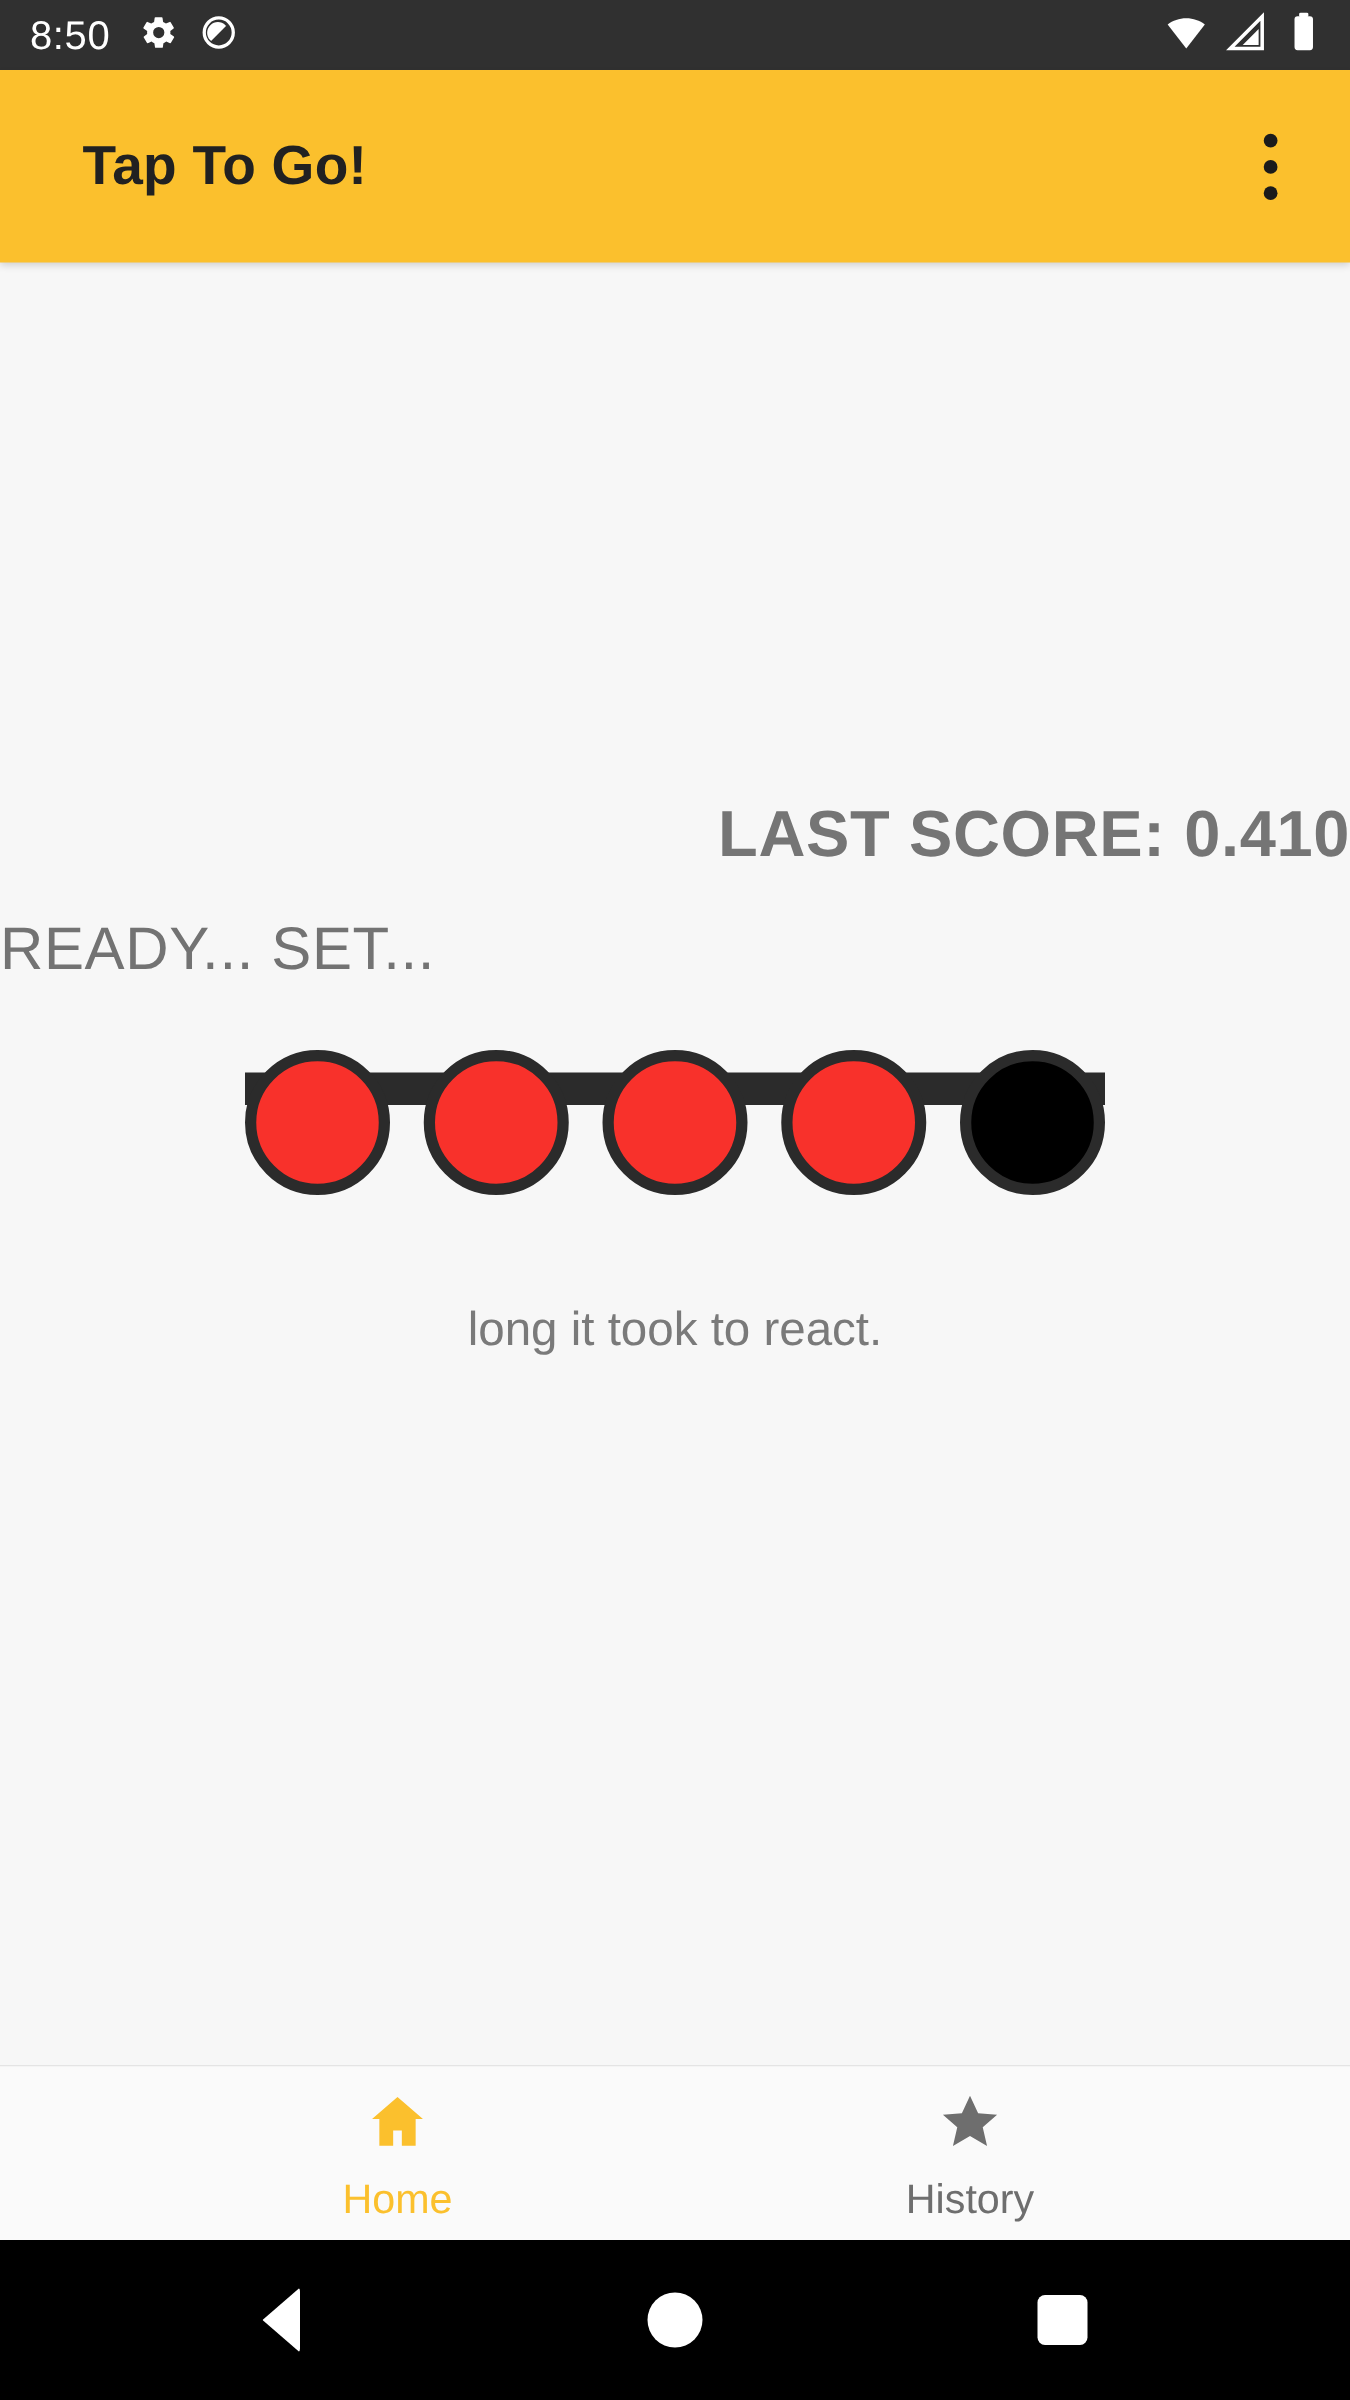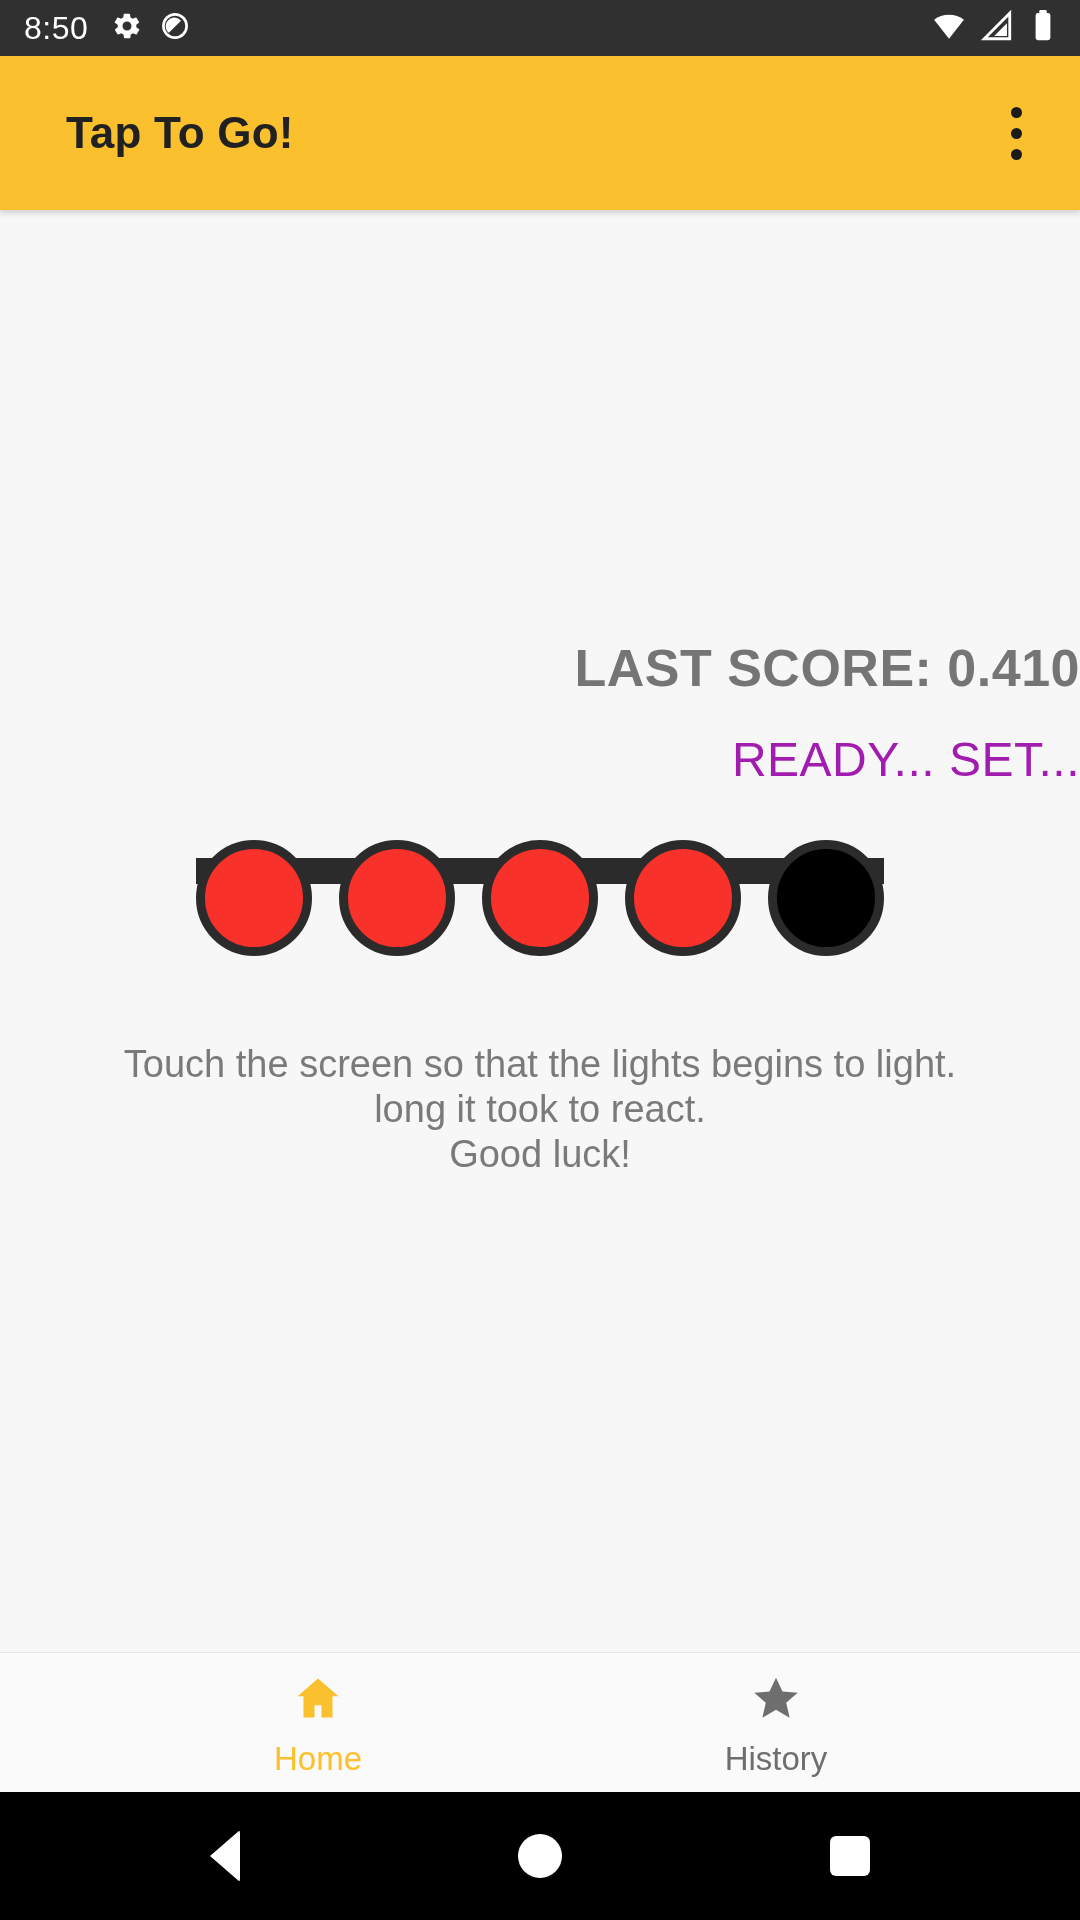--- a/index.html
+++ b/index.html
@@ -54,21 +54,21 @@
     position:absolute; top:210px; left:0; width:1080px; height:1442px;
     background:#F7F7F7;
   }
   .last-score {
     position:absolute; top:428px; left:0; width:1080px;
     text-align:right; font-size:52px; font-weight:bold; color:#757575;
     letter-spacing:0.5px;
   }
   .state-text {
     position:absolute; top:522px; left:0; width:1080px;
-    text-align:right; font-size:48px; font-weight:normal; color:#a21caf;
+    text-align:left; font-size:48px; font-weight:normal; color:#737373;
     letter-spacing:0.5px;
   }
 
   
   .lights-wrap {
     position:absolute; top:626px; left:0; width:1080px; height:124px;
   }
   .lights-bar {
     position:absolute; left:196px; top:22px; width:688px; height:26px;
     background:#2B2B2B;
@@ -195,23 +195,21 @@
       <div class="lights-row">
         <span class="light on"></span>
         <span class="light on"></span>
         <span class="light on"></span>
         <span class="light on"></span>
         <span class="light"></span>
       </div>
     </div>
 
     <div class="instructions">
-      <span class="line">Touch the screen so that the lights begins to light.</span>
       <span class="line">long it took to react.</span>
-      <span class="line">Good luck!</span>
     </div>
   </div>
 
   <div class="bottomnav">
     <div class="navitem home">
       <span>
         <svg width="52" height="52" viewBox="0 0 24 24">
           <path fill="#FBC02D" d="M12 3 2.6 11.2h2.7V21h5.1v-5.6h3.2V21h5.1v-9.8h2.7L12 3z"></path>
         </svg>
       </span>

